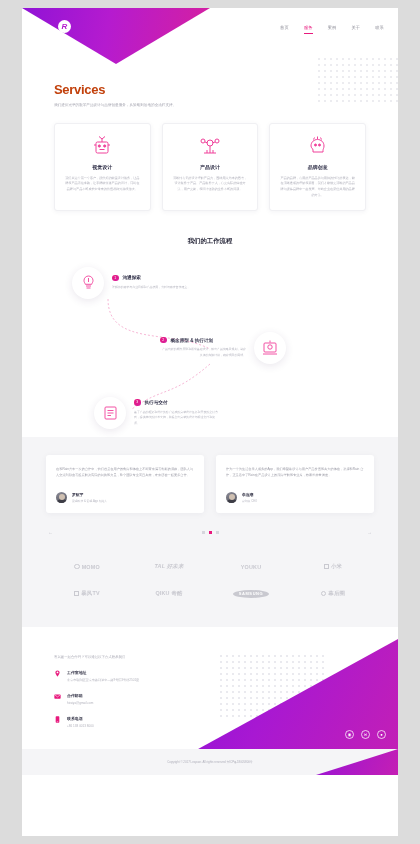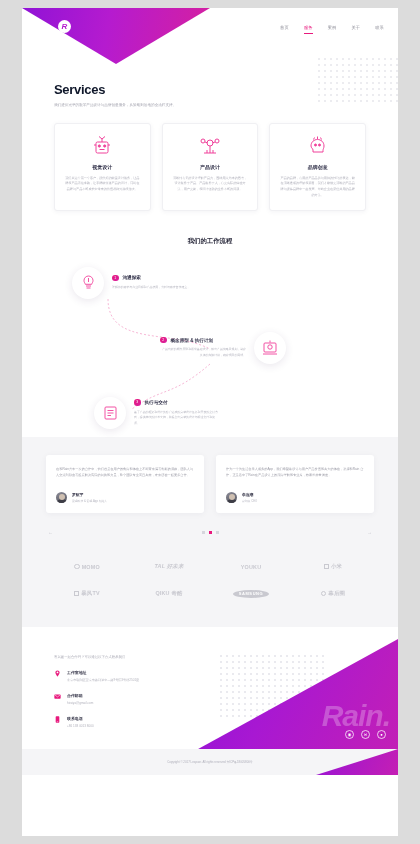--- a/index.html
+++ b/index.html
@@ -36,21 +36,21 @@
   .nav-item.active { color:#e8197d; border-bottom:1px solid #e8197d; }
 
   .dots-tr {
     position:absolute; right:0; top:48px; width:82px; height:46px;
     background-image:radial-gradient(#ececf0 .8px, transparent .9px);
     background-size:6px 6px;
   }
 
   
   .services { padding:16px 32px 0 32px; position:relative; }
-  .h1 { font-size:13px; font-weight:bold; color:#0f172a; letter-spacing:-.3px; }
+  .h1 { font-size:13px; font-weight:bold; color:#c2410c; letter-spacing:-.3px; }
   .sub { font-size:3.6px; color:#a0a0ac; margin-top:6px; line-height:1.6; }
 
   .cards { display:flex; gap:11px; margin-top:14px; }
   .card {
     flex:1; background:#fff; border:1px solid #f0f0f3; border-radius:3px;
     padding:10px 9px 11px; text-align:center;
     box-shadow:0 1px 5px rgba(40,30,70,.055);
   }
   .card-ico { height:24px; display:flex; align-items:center; justify-content:center; }
   .card-ico svg { display:block; }
@@ -410,21 +410,20 @@
           <rect x="4" y="8" width="2" height=".7" fill="#fff"></rect>
         </svg>
       </div>
       <div>
         <div class="ct">联系电话</div>
         <div class="cv">+86 138 0013 8000</div>
       </div>
     </div>
 
     <div class="bigtri"></div>
-    <div class="rain">Rain.</div>
     <div class="socials">
       <div class="soc">◉</div>
       <div class="soc">✉</div>
       <div class="soc">●</div>
     </div>
   </div>
 
   <div class="footer">
     <div class="cp">Copyright © 2017 Leapuor. All rights reserved 京ICP备18005800号</div>
     <div class="ftri"></div>

